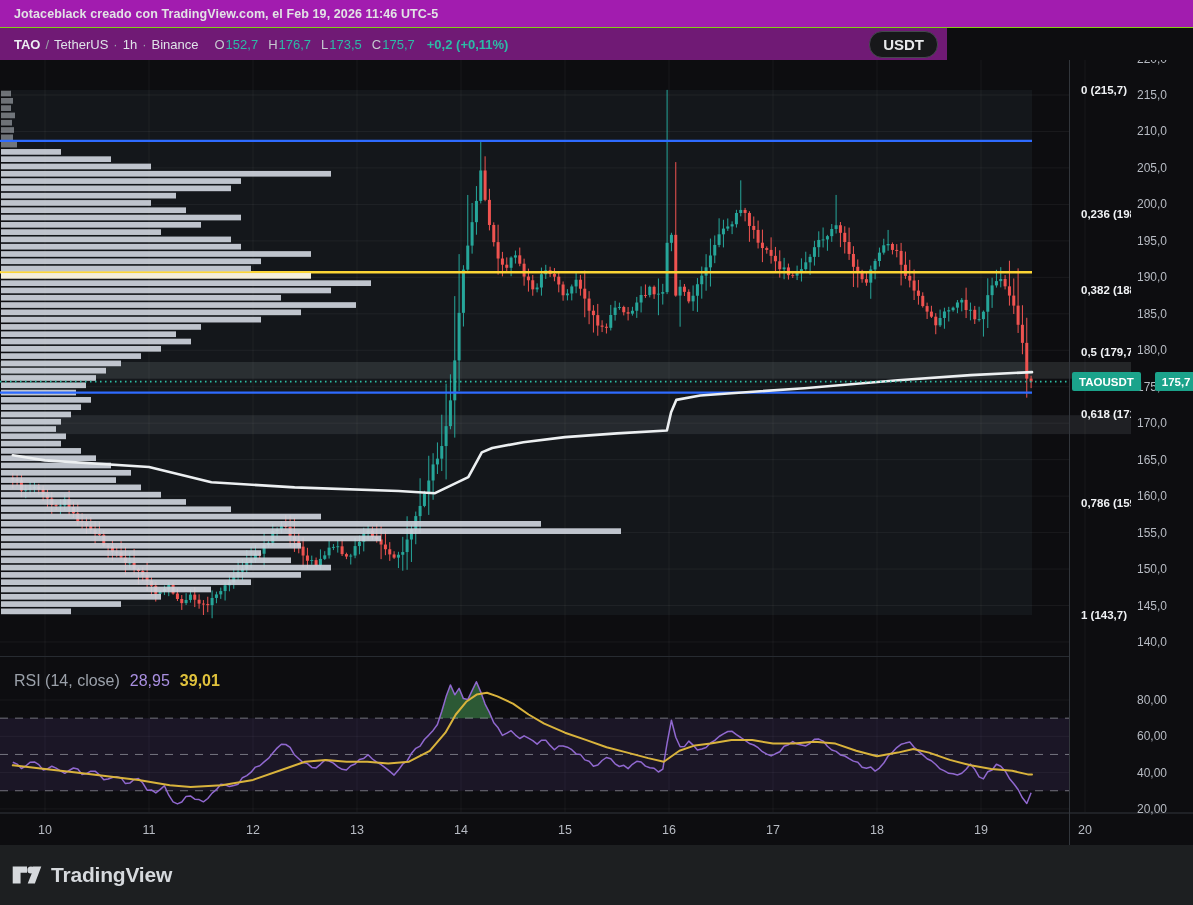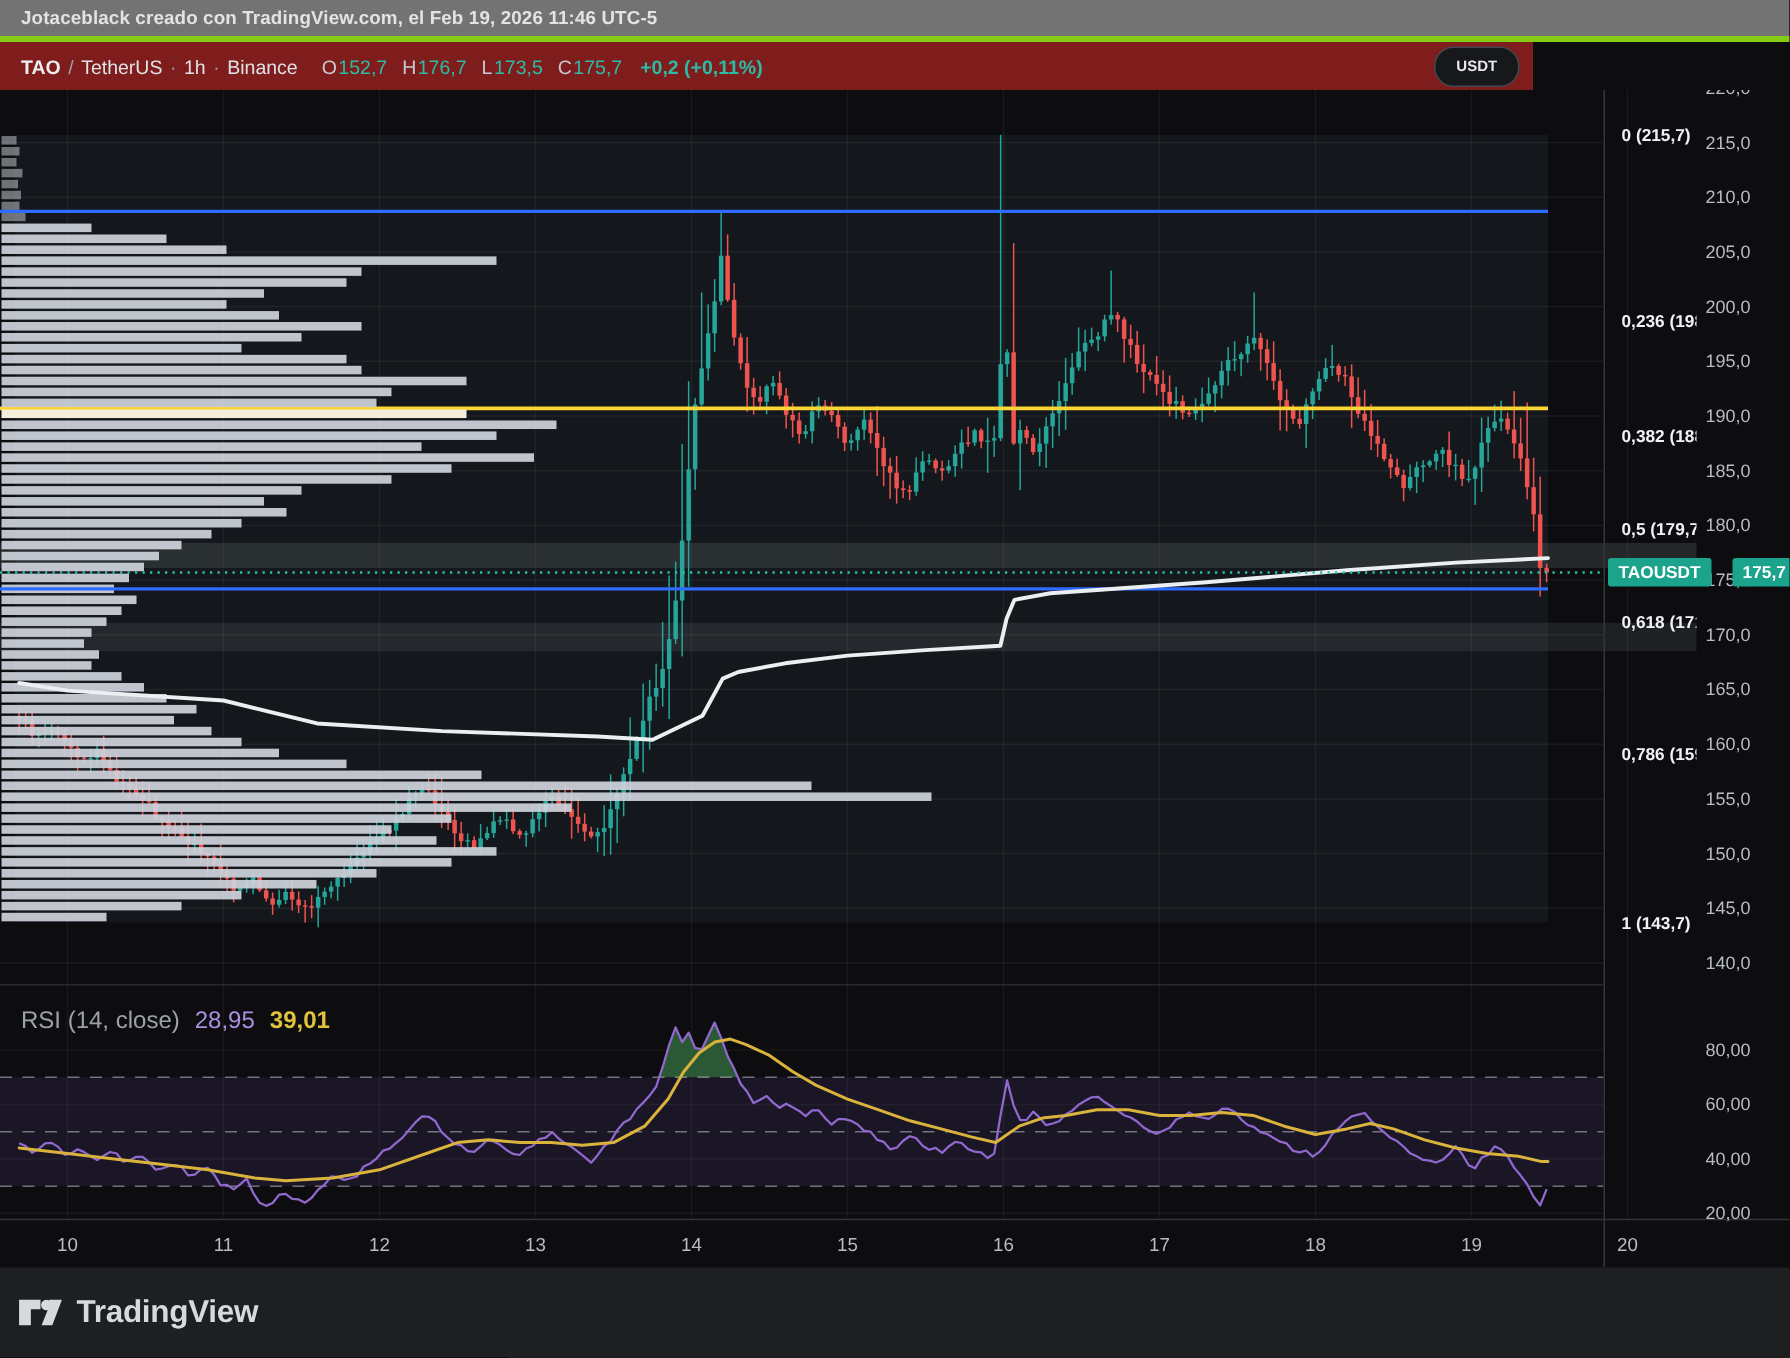--- a/index.html
+++ b/index.html
@@ -1,32 +1,32 @@
 <!DOCTYPE html>
 <html><head>
 <meta charset="utf-8">
 <style>
   html,body{margin:0;padding:0;background:#0d0d10;width:1193px;height:905px;overflow:hidden;
     font-family:"Liberation Sans",sans-serif;-webkit-font-smoothing:antialiased;}
   .app{position:relative;width:1193px;height:905px;background:#0d0d10;}
-  .top-bar{position:absolute;left:0;top:0;width:1193px;height:28px;background:#737373;
+  .top-bar{position:absolute;left:0;top:0;width:1193px;height:28px;background:#a21caf;
     display:flex;align-items:center;padding-left:14px;box-sizing:border-box;
-    color:#e2e3e5;font-size:12.5px;font-weight:700;letter-spacing:.1px;border-bottom:4px solid #84cc16;}
-  .symbol-bar{position:absolute;left:0;top:28px;width:1022px;height:32px;background:#7f1d1d;
+    color:#e2e3e5;font-size:12.5px;font-weight:700;letter-spacing:.1px;border-bottom:1px solid #84cc16;}
+  .symbol-bar{position:absolute;left:0;top:28px;width:947px;height:32px;background:#701a75;
     display:flex;align-items:center;padding:0 9px 0 14px;box-sizing:border-box;font-size:13px;justify-content:space-between;}
   .sym-group{display:flex;align-items:center;gap:5px;color:#dfe3e8;}
   .sym-base{font-weight:700;color:#eceff2;}
   .sym-dim{color:#9aa0a8;}
   .ohlc{display:flex;align-items:center;gap:10px;margin-left:16px;font-size:13px;}
   .ohlc .pair{display:flex;gap:1px;}
   .ohlc .lab{color:#c6cad0;}
   .ohlc .val{color:#2cbba6;}
   .ohlc .chg{color:#2cbba6;margin-left:2px;font-weight:bold;}
   .usdt-btn{margin-left:auto;height:27px;min-width:57px;padding:0 13px;background:#17181a;
-    border:1px solid #45484e;border-radius:13px;color:#e8e9eb;font-size:10px;font-weight:700;
+    border:1px solid #45484e;border-radius:13px;color:#e8e9eb;font-size:15px;font-weight:700;
     font-family:"Liberation Sans",sans-serif;cursor:pointer;}
   .chart-region{position:absolute;left:0;top:60px;width:971px;height:785px;}
   .chart-region svg{position:absolute;left:0;top:0;}
   .rsi-legend{position:absolute;left:14px;top:612px;display:flex;gap:10px;font-size:16px;align-items:center;}
   .rsi-legend .t{color:#9ba1aa;}
   .rsi-legend .v1{color:#a98fe0;}
   .rsi-legend .v2{color:#e0c23c;font-weight:bold;}
   .price-badge{position:absolute;left:1072px;top:312px;display:flex;gap:14px;height:19px;}
   .price-badge .seg{background:#1ba38b;color:#fff;font-size:11.5px;font-weight:700;
     display:flex;align-items:center;padding:0 7px;border-radius:2px;}

